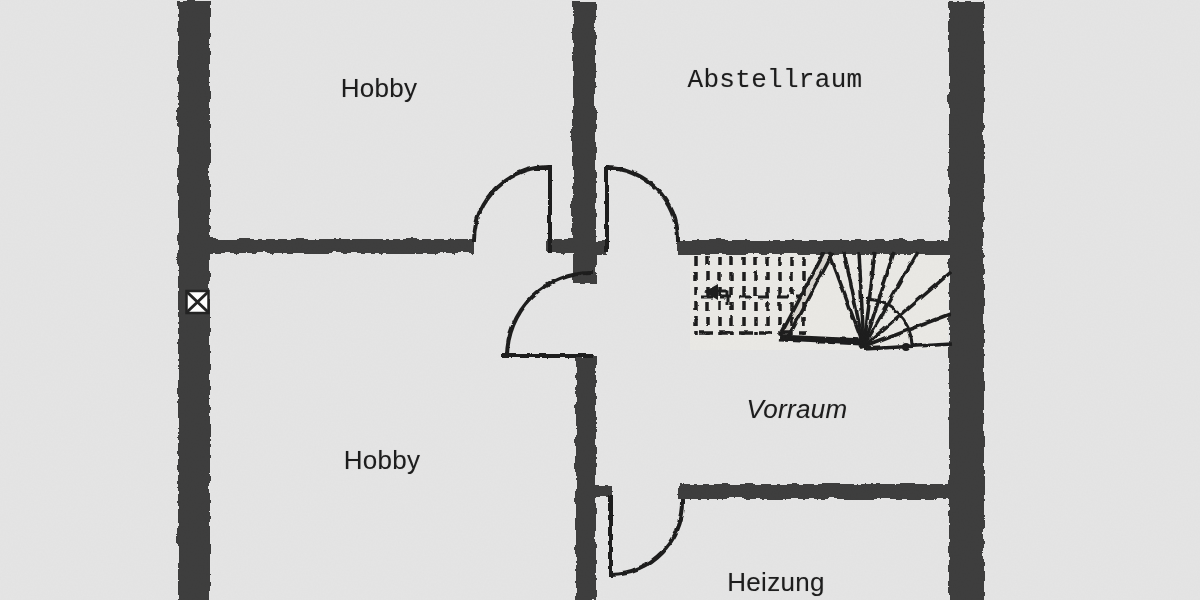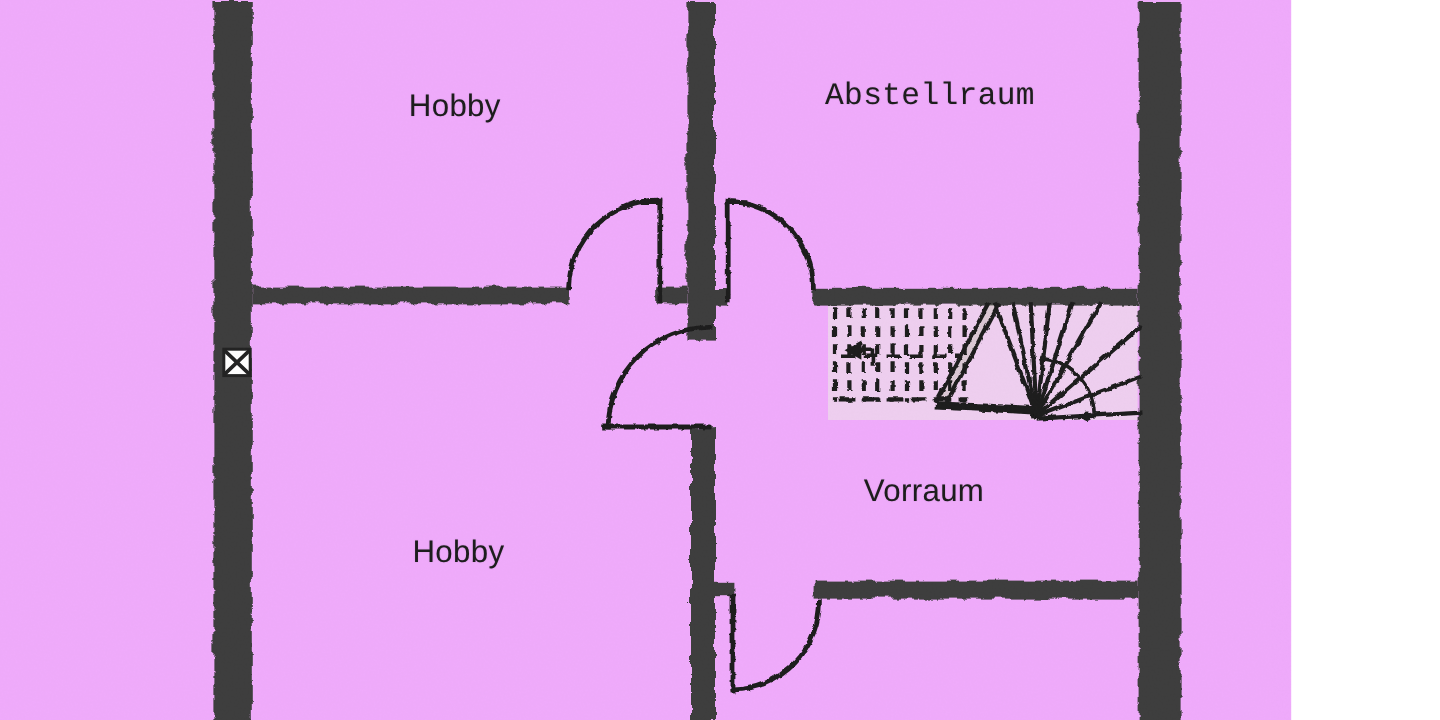--- a/index.html
+++ b/index.html
@@ -1,18 +1,18 @@
 <!DOCTYPE html>
 <html><head>
 <meta charset="utf-8">
 <style>
   html,body{margin:0;padding:0;background:#ffffff;}
   .stage{
-    position:relative;width:1076px;height:600px;overflow:hidden;
-    background:#f0abfc;
+    position:relative;width:1200px;height:600px;overflow:hidden;
+    background:#e5e5e5;
     font-family:"Liberation Sans", sans-serif;
   }
   .plan-svg{position:absolute;left:0;top:0;width:1200px;height:600px;}
   .room-label{
     position:absolute;transform:translate(-50%,-50%);
     font-size:26px;color:#1d1d1d;letter-spacing:.3px;white-space:nowrap;
     text-shadow:0 0 1px rgba(40,40,40,.25);
   }
 </style>
 </head>
@@ -124,16 +124,17 @@
     <g>
       <rect x="186.5" y="291" width="22" height="22" fill="#ffffff" stroke="#222222" stroke-width="2.5"></rect>
       <path d="M187,292 L208,312 M208,292 L187,312" stroke="#222222" stroke-width="3" fill="none"></path>
     </g>
 
     <rect x="0" y="0" width="1200" height="600" filter="url(#grain)" opacity="0.06"></rect>
   </svg>
 
   <div class="room-label" style="left:379px; top:88px;">Hobby</div>
   <div class="room-label" style="left:775px; top:80px;font-family:Liberation Mono, monospace;">Abstellraum</div>
-  <div class="room-label" style="left:770px; top:409px;">Vorraum</div>
+  <div class="room-label" style="left:797px; top:409px;font-style:italic;">Vorraum</div>
   <div class="room-label" style="left:382px; top:460px;">Hobby</div>
+  <div class="room-label" style="left:776px; top:582px;">Heizung</div>
 
 </div>
 
 </body></html>

